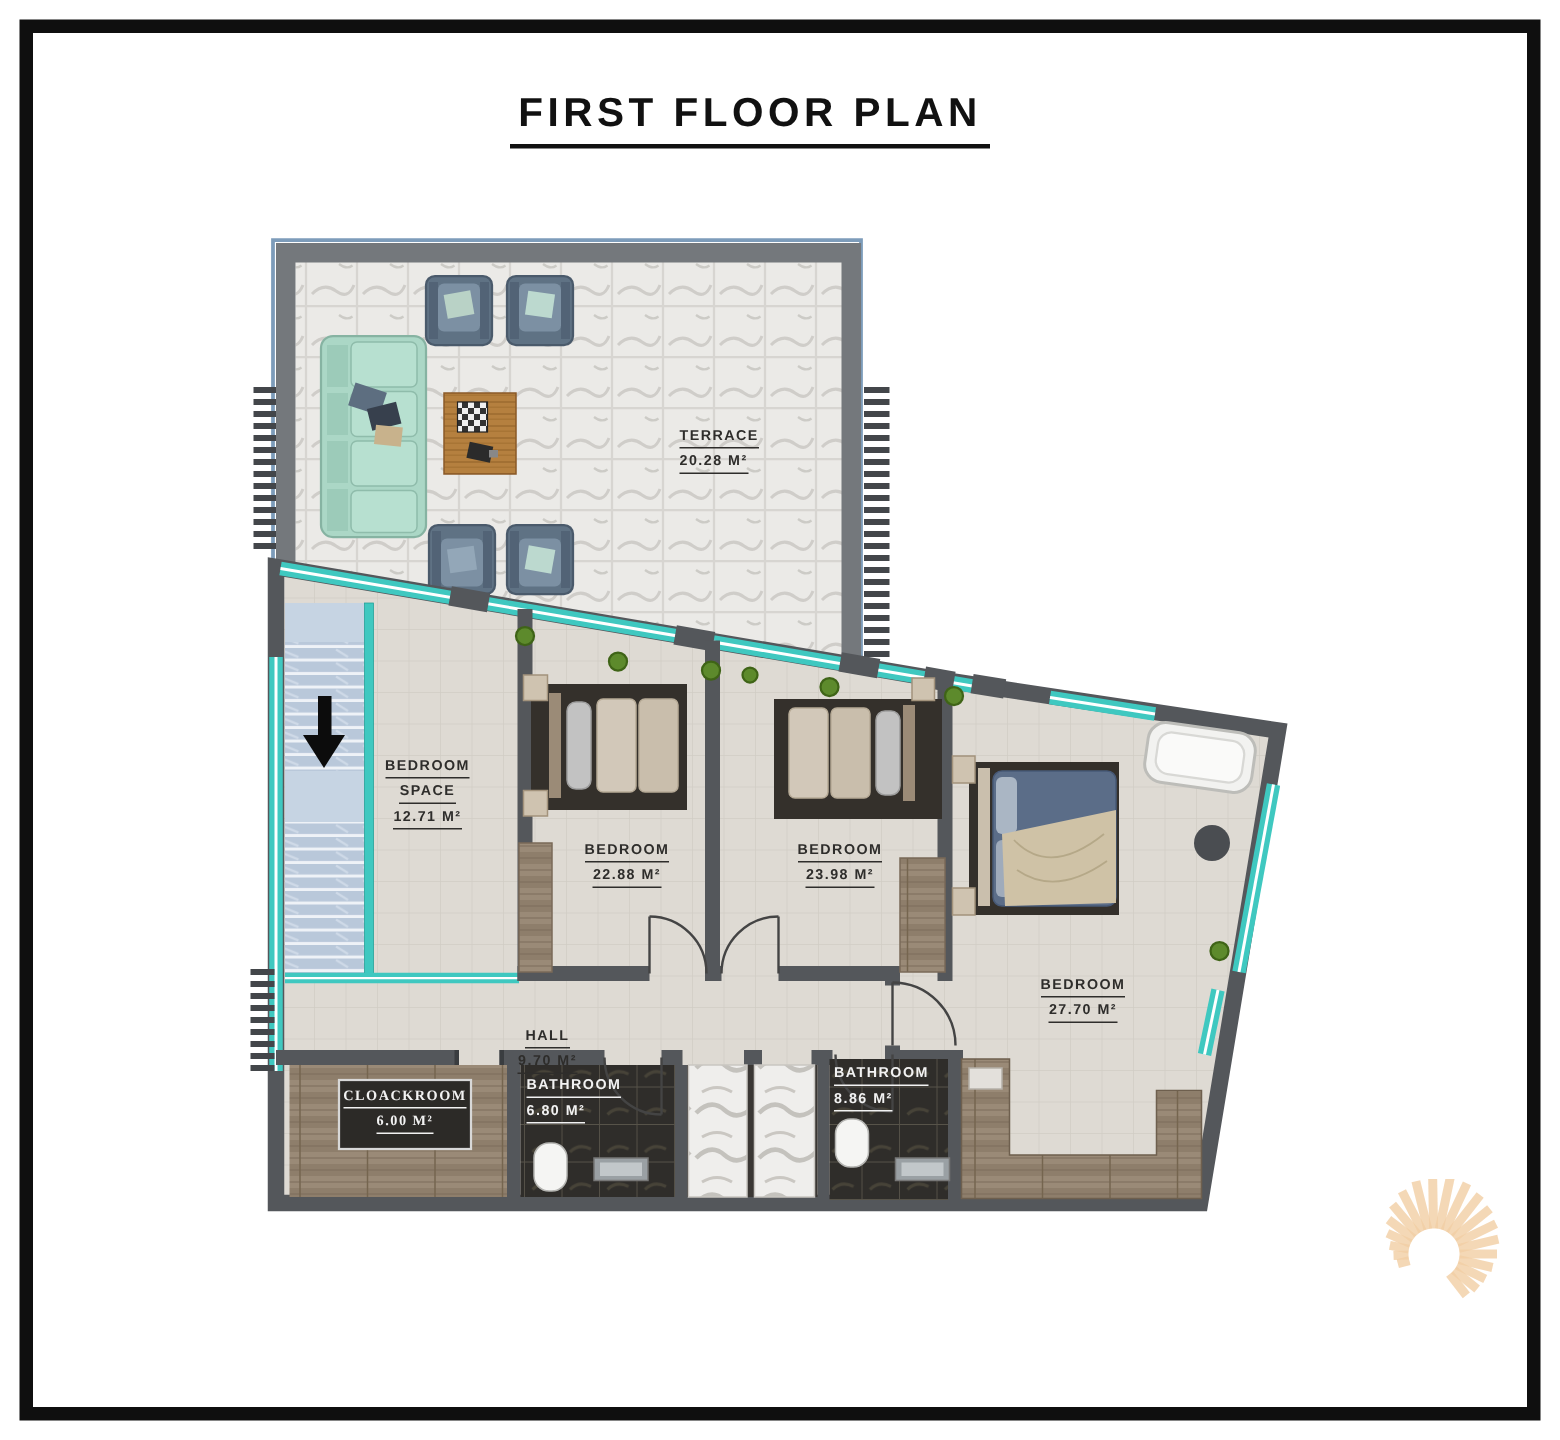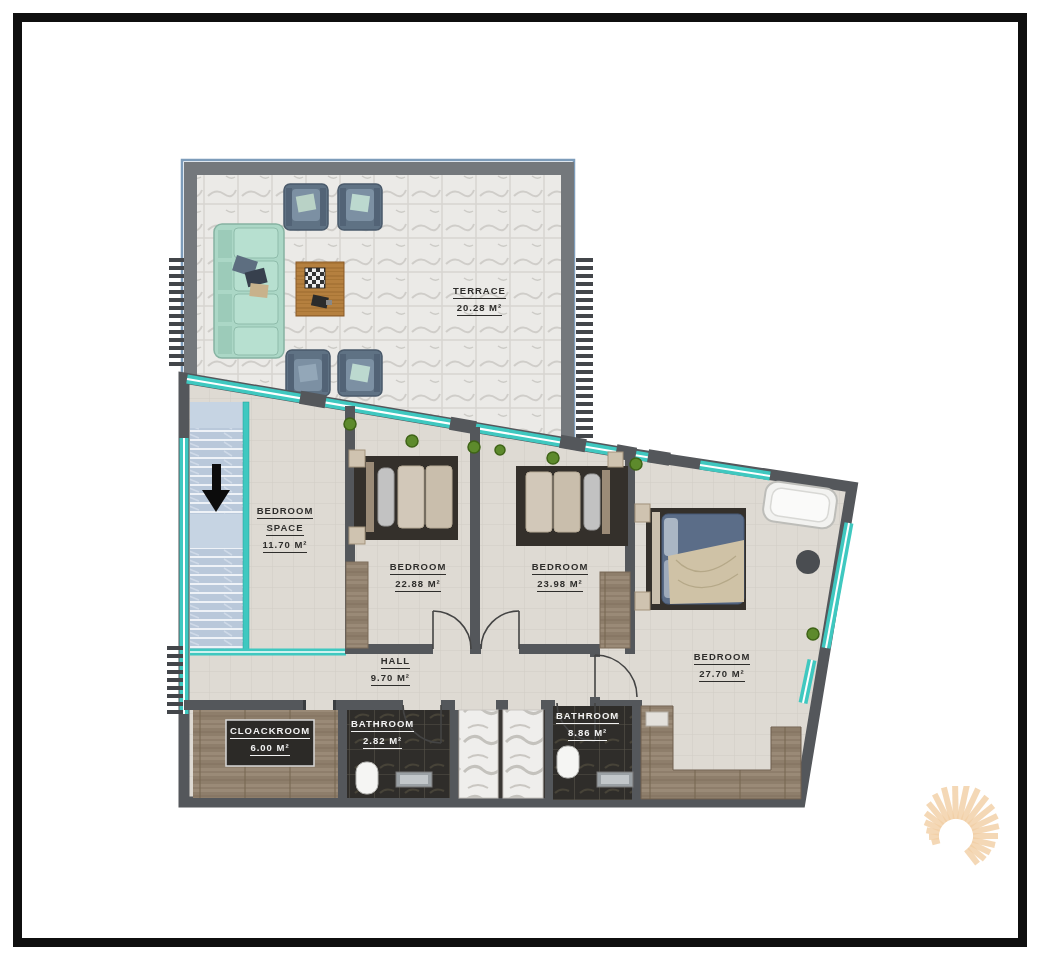--- a/index.html
+++ b/index.html
@@ -8,29 +8,32 @@
   .frame{position:absolute;inset:13px;border:9px solid #0f0f0f;pointer-events:none;}
   .title{position:absolute;left:0;top:60px;width:1000px;text-align:center;}
   .title span{display:inline-block;font-size:27px;font-weight:700;letter-spacing:3px;
         color:#111;border-bottom:3px solid #111;padding:0 6px 5px 6px;}
   svg.plan{position:absolute;left:0;top:0;}
   .room-label{position:absolute;font-size:9.5px;font-weight:700;letter-spacing:1px;
         color:#2e2d2b;text-align:center;line-height:1.1;}
   .room-label > div{margin-bottom:4px;}
   .room-label span{display:inline-block;border-bottom:1.5px solid currentColor;padding-bottom:1.5px;}
   .room-label.light{color:#f2f2f2;}
-  .room-label.left{text-align:center;}
+  .room-label.left{text-align:left;}
   .logo{position:absolute;left:898px;top:786px;width:112px;height:102px;}
 </style>
 </head>
 <body>
 
 <div class="page">
   <div class="frame"></div>
 
+  <div class="title">
+    <span>FIRST FLOOR PLAN</span>
+  </div>
 
   <svg class="plan" width="1040" height="960" viewBox="0 0 1040 960">
     <defs>
       <pattern id="pMarble" width="34" height="34" patternUnits="userSpaceOnUse">
         <rect width="34" height="34" fill="#ebeae7"></rect>
         <path d="M0 0H34V34H0Z" fill="none" stroke="#d7d5d1" stroke-width="1.5"></path>
         <path d="M4 26 Q12 18 20 24 T32 20" stroke="#c3c1bd" stroke-width="2" fill="none" opacity="0.7"></path>
         <path d="M22 6 Q27 10 31 7" stroke="#b7b5b1" stroke-width="1.5" fill="none" opacity="0.6"></path>
       </pattern>
       <pattern id="pFloor" width="21" height="21" patternUnits="userSpaceOnUse">
@@ -338,51 +341,51 @@
   </svg>
 
   <div class="room-label left" style="left:453px;top:286px;">
     <div><span>TERRACE</span></div>
     <div><span>20.28 M²</span></div>
   </div>
 
   <div class="room-label" style="left:246px;top:506px;width:78px;">
     <div><span>BEDROOM</span></div>
     <div><span>SPACE</span></div>
-    <div><span>11.70 M²</span></div>
+    <div><span>12.71 M²</span></div>
   </div>
 
   <div class="room-label" style="left:368px;top:562px;width:100px;">
     <div><span>BEDROOM</span></div>
     <div><span>22.88 M²</span></div>
   </div>
 
   <div class="room-label" style="left:510px;top:562px;width:100px;">
     <div><span>BEDROOM</span></div>
     <div><span>23.98 M²</span></div>
   </div>
 
   <div class="room-label" style="left:672px;top:652px;width:100px;">
     <div><span>BEDROOM</span></div>
     <div><span>27.70 M²</span></div>
   </div>
 
-  <div class="room-label" style="left:320px;top:656px;width:90px;text-align:right;">
+  <div class="room-label" style="left:320px;top:686px;width:90px;">
     <div><span>HALL</span></div>
     <div><span>9.70 M²</span></div>
   </div>
 
-  <div class="room-label light" style="left:226px;top:726px;width:88px;">
+  <div class="room-label light" style="left:226px;top:726px;width:88px;font-family:Liberation Serif, serif;">
     <div><span>CLOACKROOM</span></div>
     <div><span>6.00 M²</span></div>
   </div>
 
   <div class="room-label light left" style="left:351px;top:719px;">
     <div><span>BATHROOM</span></div>
-    <div><span>2.82 M²</span></div>
+    <div><span>6.80 M²</span></div>
   </div>
 
   <div class="room-label light left" style="left:556px;top:711px;">
     <div><span>BATHROOM</span></div>
     <div><span>8.86 M²</span></div>
   </div>
 
   <div class="logo">
     <svg width="112" height="102" viewBox="0 0 112 102">
         <g id="rays">

